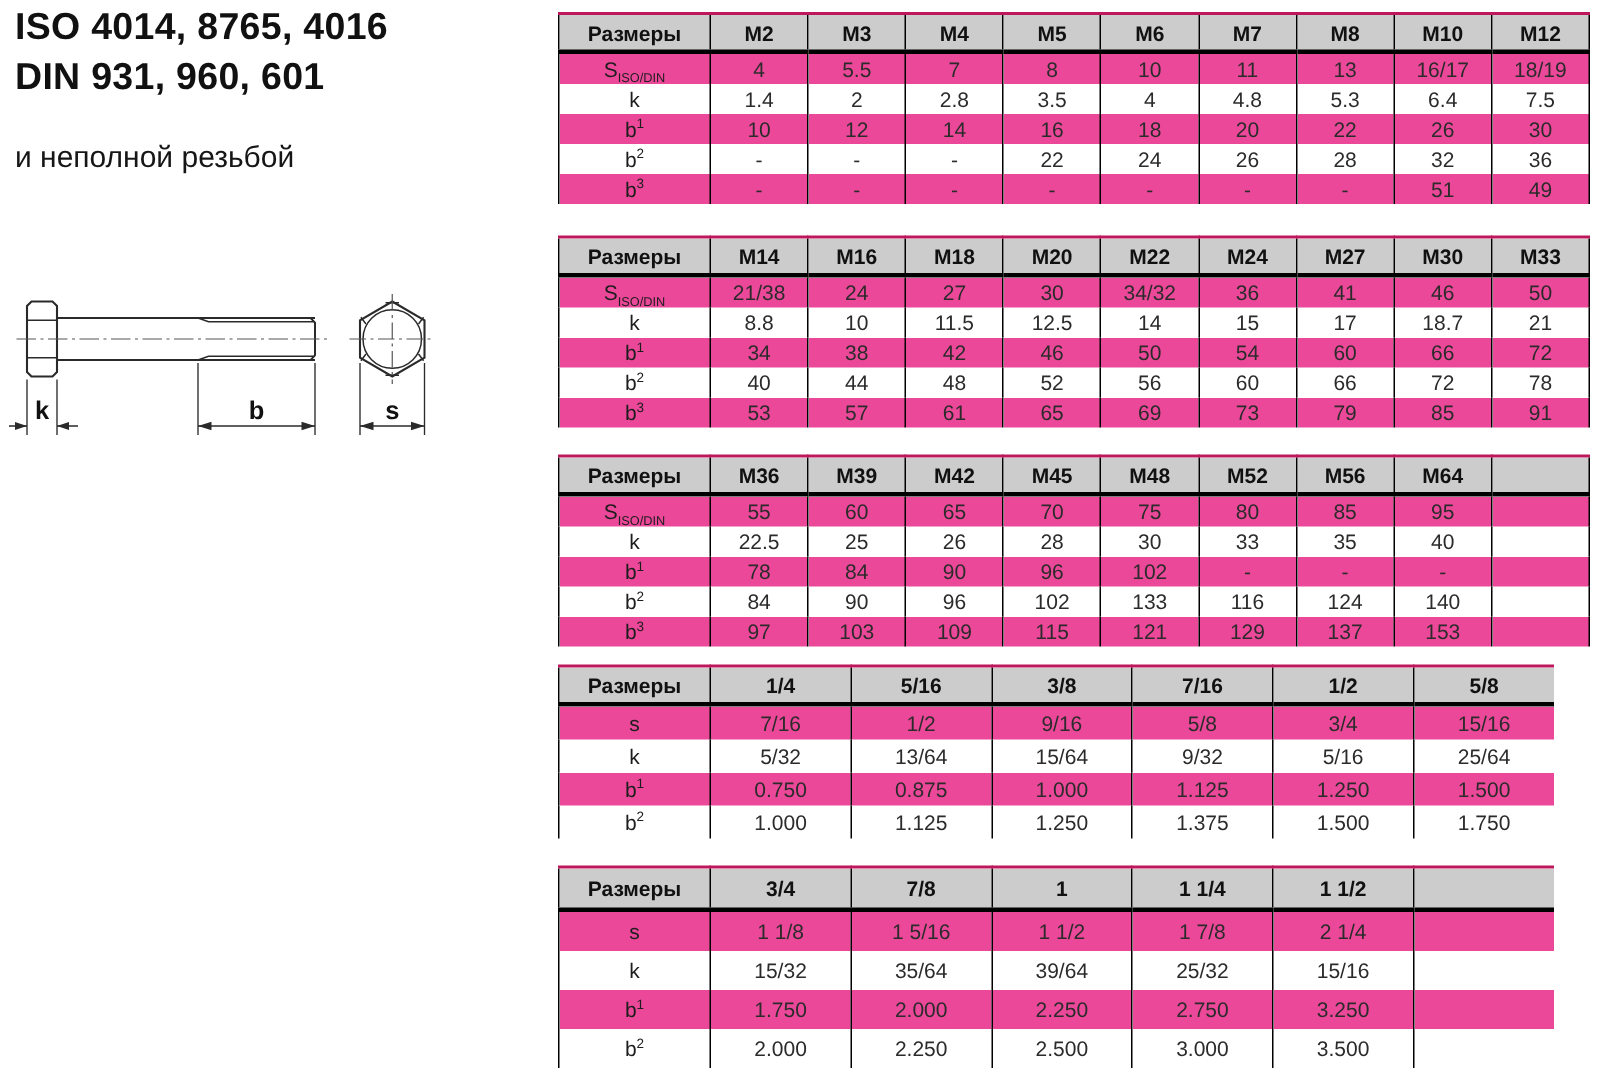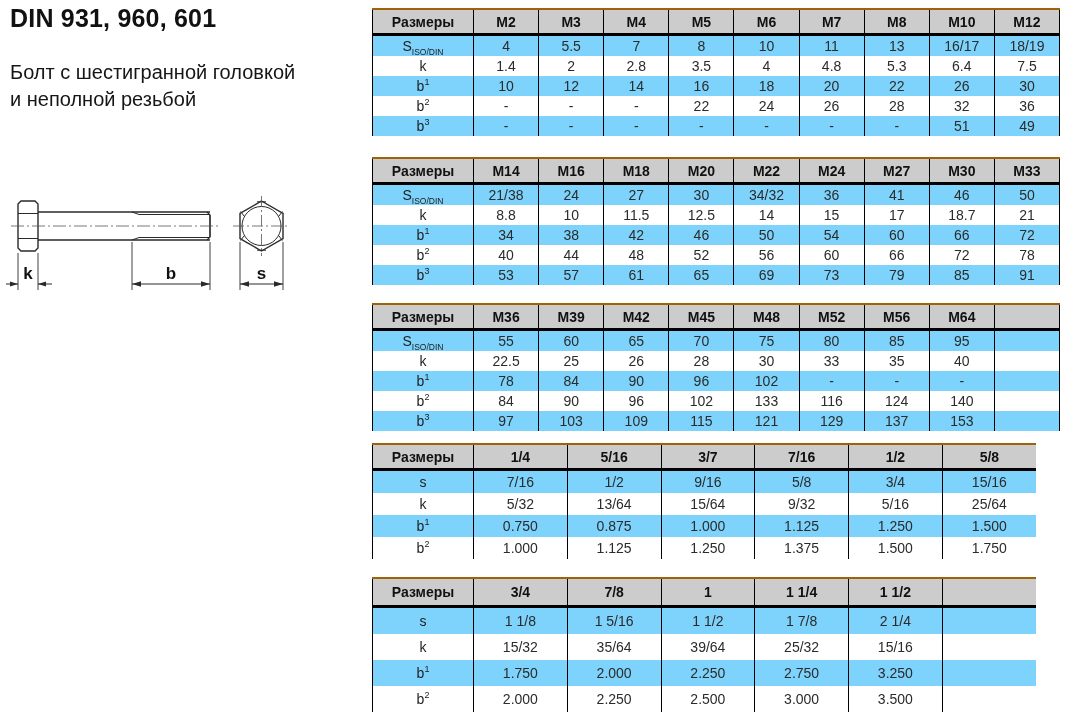--- a/index.html
+++ b/index.html
@@ -13,55 +13,55 @@
   .doc-title{font-size:25px;font-weight:700;line-height:33px;color:#111;letter-spacing:0.2px;}
   .doc-subtitle{font-size:20px;font-weight:400;line-height:27px;color:#161616;margin-top:24px;}
   .footnotes{position:absolute;left:22px;top:318px;font-size:17px;line-height:20px;color:#161616;}
   .footnotes sup{font-size:11px;}
   
   .drawing{position:absolute;left:5px;top:192px;}
   .drawing text{font-family:"Liberation Sans",sans-serif;font-weight:700;font-size:17px;fill:#111;}
   
   .table-host{position:absolute;left:372px;}
   table.dim{border-collapse:collapse;table-layout:fixed;width:100%;
-    border-top:2px solid #a16207;border-left:1px solid #000;}
+    border-top:2px solid #be185d;border-left:1px solid #000;}
   .rb table.dim{border-right:1px solid #000;}
   table.dim th,table.dim td{
     padding:0;text-align:center;vertical-align:middle;
     font-size:14px;font-weight:400;color:#2b2b2b;
     border-left:1px solid #000;overflow:hidden;white-space:nowrap;
   }
   table.dim th:first-child,table.dim td:first-child{border-left:none;}
   table.dim thead th{
     background:#cccccc;font-weight:700;color:#111;
     border-bottom:3px solid #000;
   }
-  table.dim tr.stripe{background:#7dd3fc;}
+  table.dim tr.stripe{background:#ec4899;}
   table.dim tbody th{font-weight:400;color:#1d1d1d;}
   table.dim sup{font-size:9px;vertical-align:super;line-height:0;}
   table.dim sub{font-size:8.5px;vertical-align:sub;line-height:0;letter-spacing:0;}
   
   .t-metric col.label-col{width:101px;}
   .t-imp col.label-col{width:101px;}
   .t-metric thead th{height:23px;}
   .t-metric tbody th,.t-metric tbody td{height:20px;}
   .t-imp1 thead th{height:23px;}
   .t-imp1 tbody th,.t-imp1 tbody td{height:22px;}
   .t-imp2 thead th{height:26px;}
   .t-imp2 tbody th,.t-imp2 tbody td{height:26px;}
 </style>
 </head>
 <body>
 
 <div class="left-panel">
   <div class="doc-title">
+    <div>ISO 4014, 8765, 4016</div>
     <div>DIN 931, 960, 601</div>
   </div>
   <div class="doc-subtitle">
-    <div>Болт с шестигранной головкой</div>
     <div>и неполной резьбой</div>
   </div>
 </div>
 
 <svg class="drawing" width="300" height="114" viewBox="0 0 300 114">
   <g stroke="#2a2a2a" stroke-width="1.4" fill="none">
 
     <path d="M16 9 L30 9 L33 12 L33 56 L30 59 L16 59 L13 56 L13 12 Z"></path>
     <path d="M13 21.5 L33 21.5 M13 46.5 L33 46.5" stroke-width="1"></path>
 
@@ -392,21 +392,21 @@
         <col>
         <col>
         <col>
         <col>
       </colgroup>
       <thead>
         <tr>
           <th>Размеры</th>
           <th>1/4</th>
           <th>5/16</th>
-          <th>3/7</th>
+          <th>3/8</th>
           <th>7/16</th>
           <th>1/2</th>
           <th>5/8</th>
         </tr>
       </thead>
       <tbody>
         <tr class="stripe">
           <th><span><span>s</span></span></th>
           <td>7/16</td>
           <td>1/2</td>

